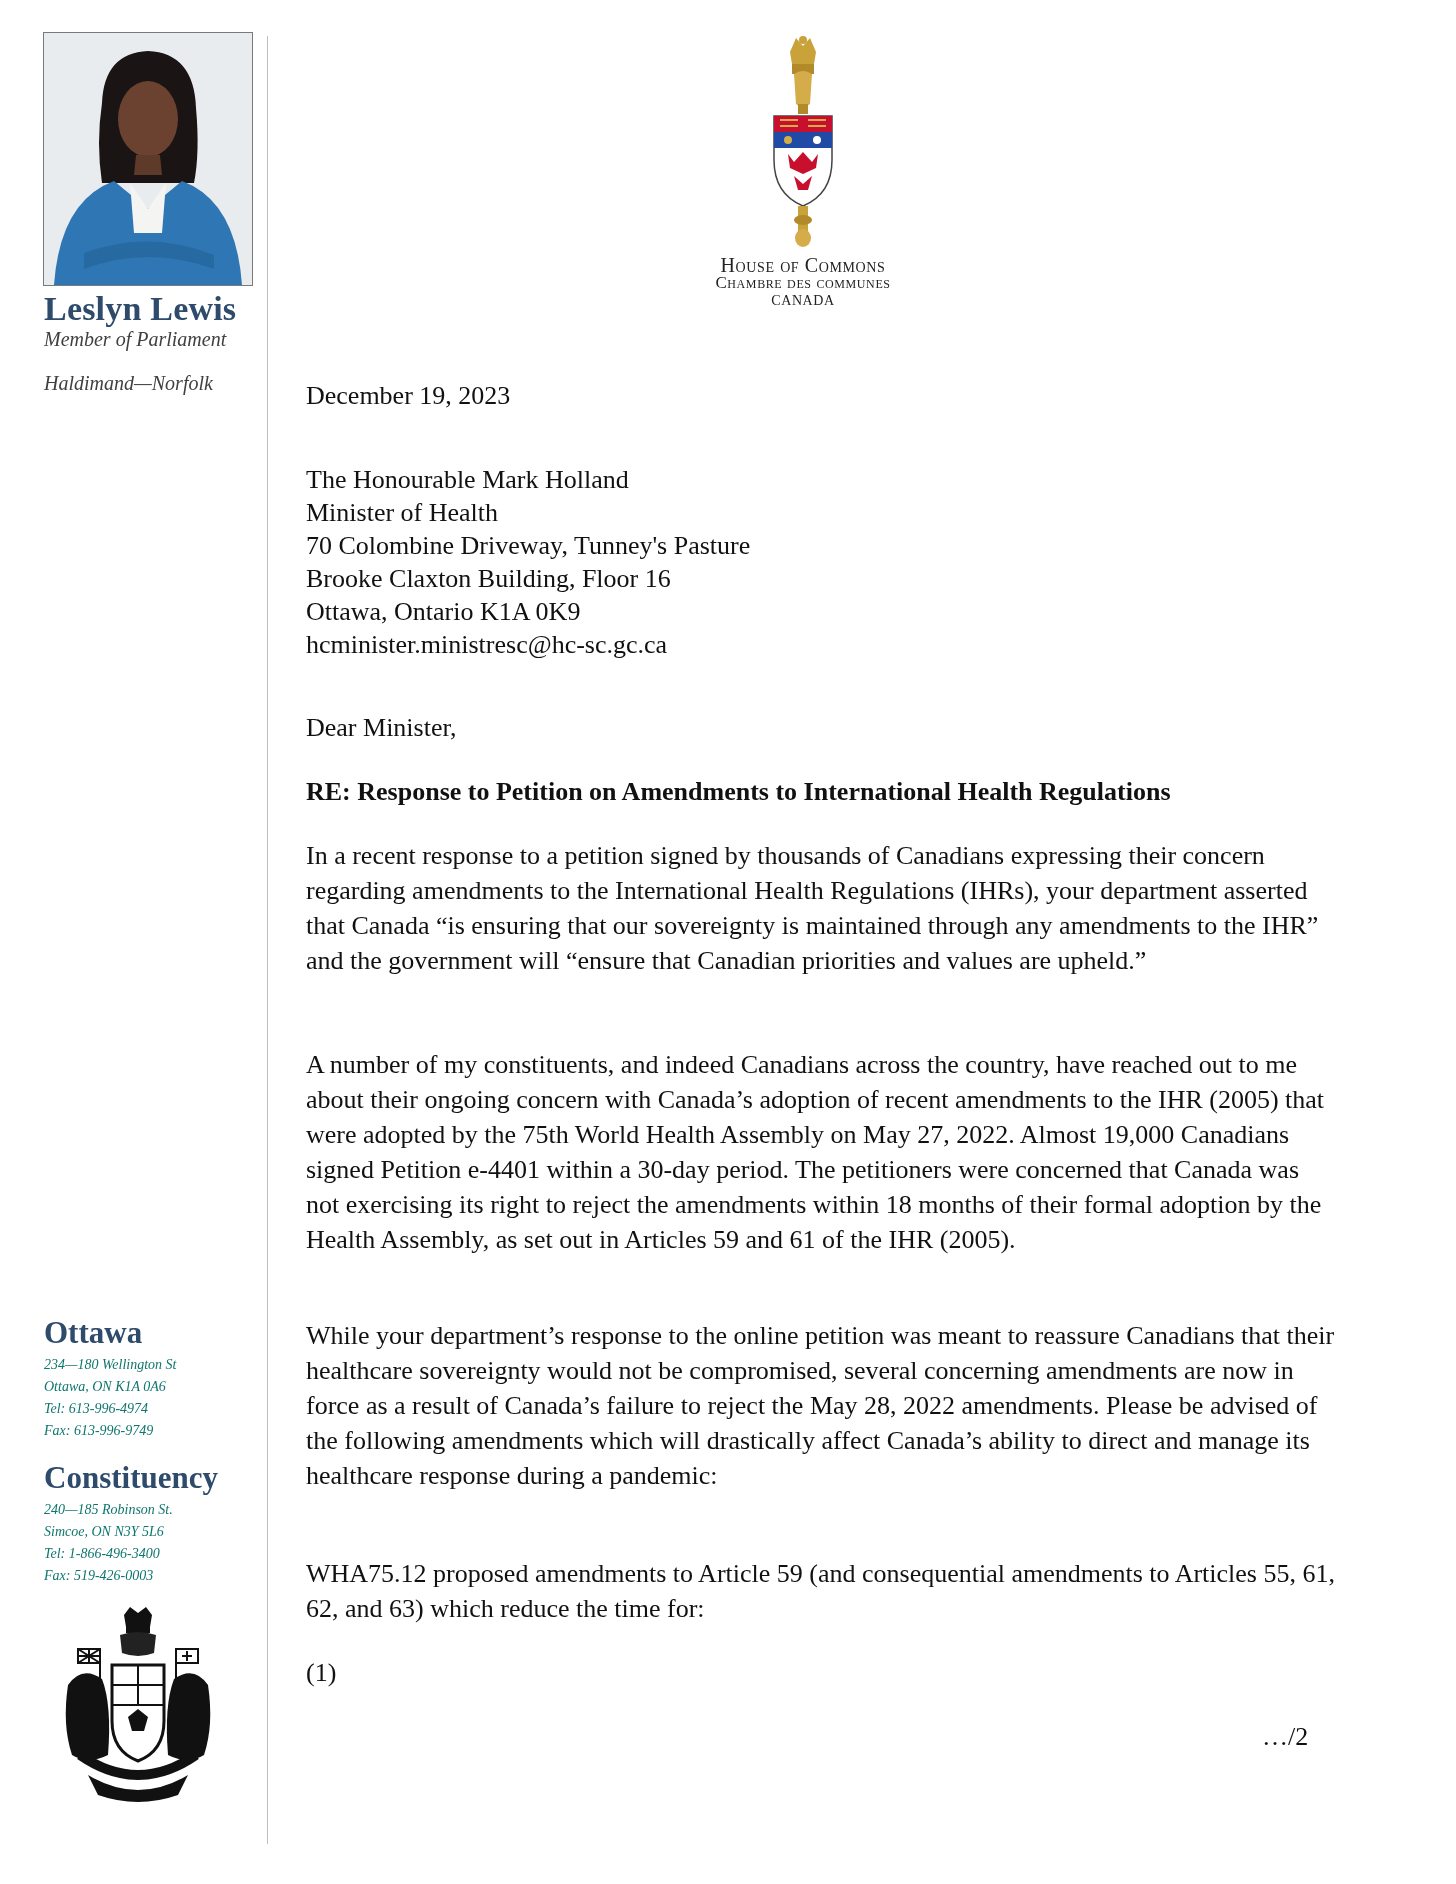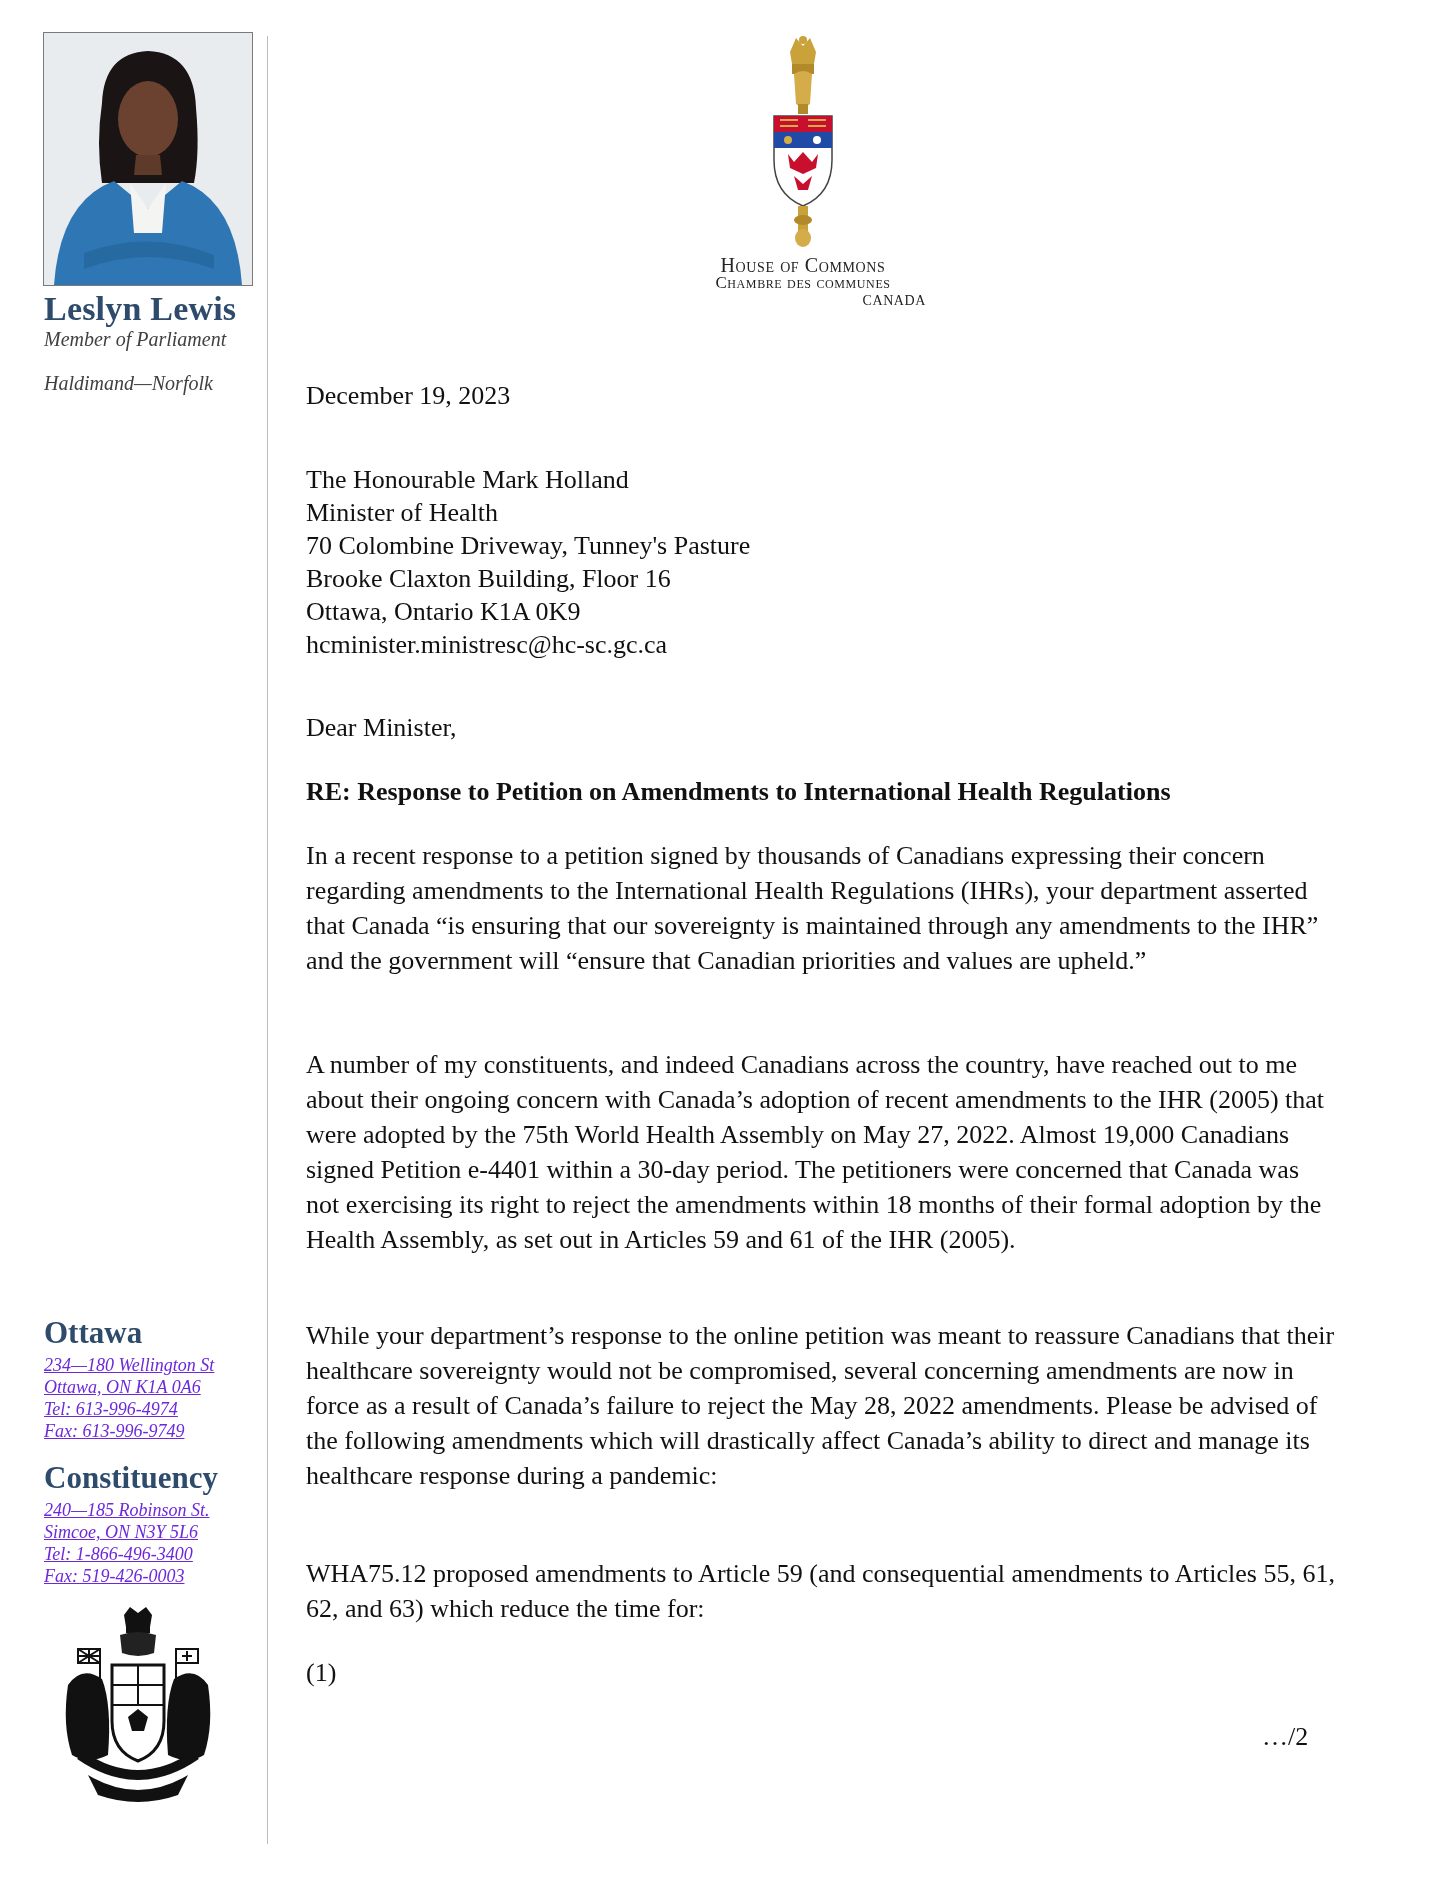--- a/index.html
+++ b/index.html
@@ -10,21 +10,21 @@
   .sidebar { position: absolute; left: 0; top: 0; width: 268px; height: 1509px; }
   .vrule { position: absolute; left: 267px; top: 36px; width: 1px; height: 1808px; background: #bdbdbd; }
   .photo {
     position: absolute; left: 43px; top: 32px; width: 208px; height: 252px;
     border: 1px solid #7a7a7a; overflow: hidden;
     background: linear-gradient(180deg, #eef0f2 0%, #e4e7ea 100%);
   }
   .mp-name { position: absolute; left: 44px; top: 290px; font-size: 34px; font-weight: bold; color: #2e4b6b; letter-spacing: 0.2px; }
   .mp-sub { position: absolute; left: 44px; font-size: 20px; font-style: italic; color: #404040; }
   .office-title { position: absolute; left: 44px; font-size: 31px; font-weight: bold; color: #2e4b6b; }
-  .office-line { position: absolute; left: 44px; font-size: 18px; font-style: italic; color: #6d28d9; line-height: 22px; text-decoration: underline; }
+  .office-line { position: absolute; left: 44px; font-size: 14px; font-style: italic; color: #0f766e; line-height: 22px; }
   .arms { position: absolute; left: 58px; top: 1605px; width: 160px; height: 200px; }
 
   .crest { position: absolute; left: 760px; top: 34px; width: 86px; height: 216px; }
   .hoc { position: absolute; left: 680px; top: 256px; width: 246px; text-align: center; font-size: 15px; letter-spacing: 0.6px; line-height: 18px; color: #222; }
 
   .body { position: absolute; left: 306px; width: 1020px; font-size: 26px; line-height: 35px; color: #111; }
   .p { position: absolute; left: 306px; width: 1030px; font-size: 26px; line-height: 35px; }
   .bold { font-weight: bold; }
   .list-item { position: absolute; left: 306px; width: 1030px; font-size: 26px; line-height: 35px; }
   .list-num { position: absolute; left: 0; top: 0; }
@@ -112,21 +112,21 @@
     <path d="M34 142 L43 150 L52 142 L48 156 L38 156Z" fill="#c8102e"></path>
 
     <rect x="38" y="172" width="10" height="26" fill="#c9a23a"></rect>
     <ellipse cx="43" cy="186" rx="9" ry="5" fill="#b38a2a"></ellipse>
     <ellipse cx="43" cy="204" rx="8" ry="9" fill="#d4ad4a"></ellipse>
   </svg>
 </div>
 <div class="hoc">
   <div style="font-variant: small-caps; font-size:20px;">House of Commons</div>
   <div style="font-variant: small-caps; font-size:17px;">Chambre des communes</div>
-  <div style="text-transform: uppercase; font-size:14px;text-align:right;">Canada</div>
+  <div style="text-transform: uppercase; font-size:14px;">Canada</div>
 </div>
 
 <div class="body" style="top:378px;">December 19, 2023</div>
 
 <div class="body" style="top:462px;">The Honourable Mark Holland</div>
 <div class="body" style="top:495px;">Minister of Health</div>
 <div class="body" style="top:528px;">70 Colombine Driveway, Tunney's Pasture</div>
 <div class="body" style="top:561px;">Brooke Claxton Building, Floor 16</div>
 <div class="body" style="top:594px;">Ottawa, Ontario  K1A 0K9</div>
 <div class="body" style="top:627px;">hcminister.ministresc@hc-sc.gc.ca</div>

